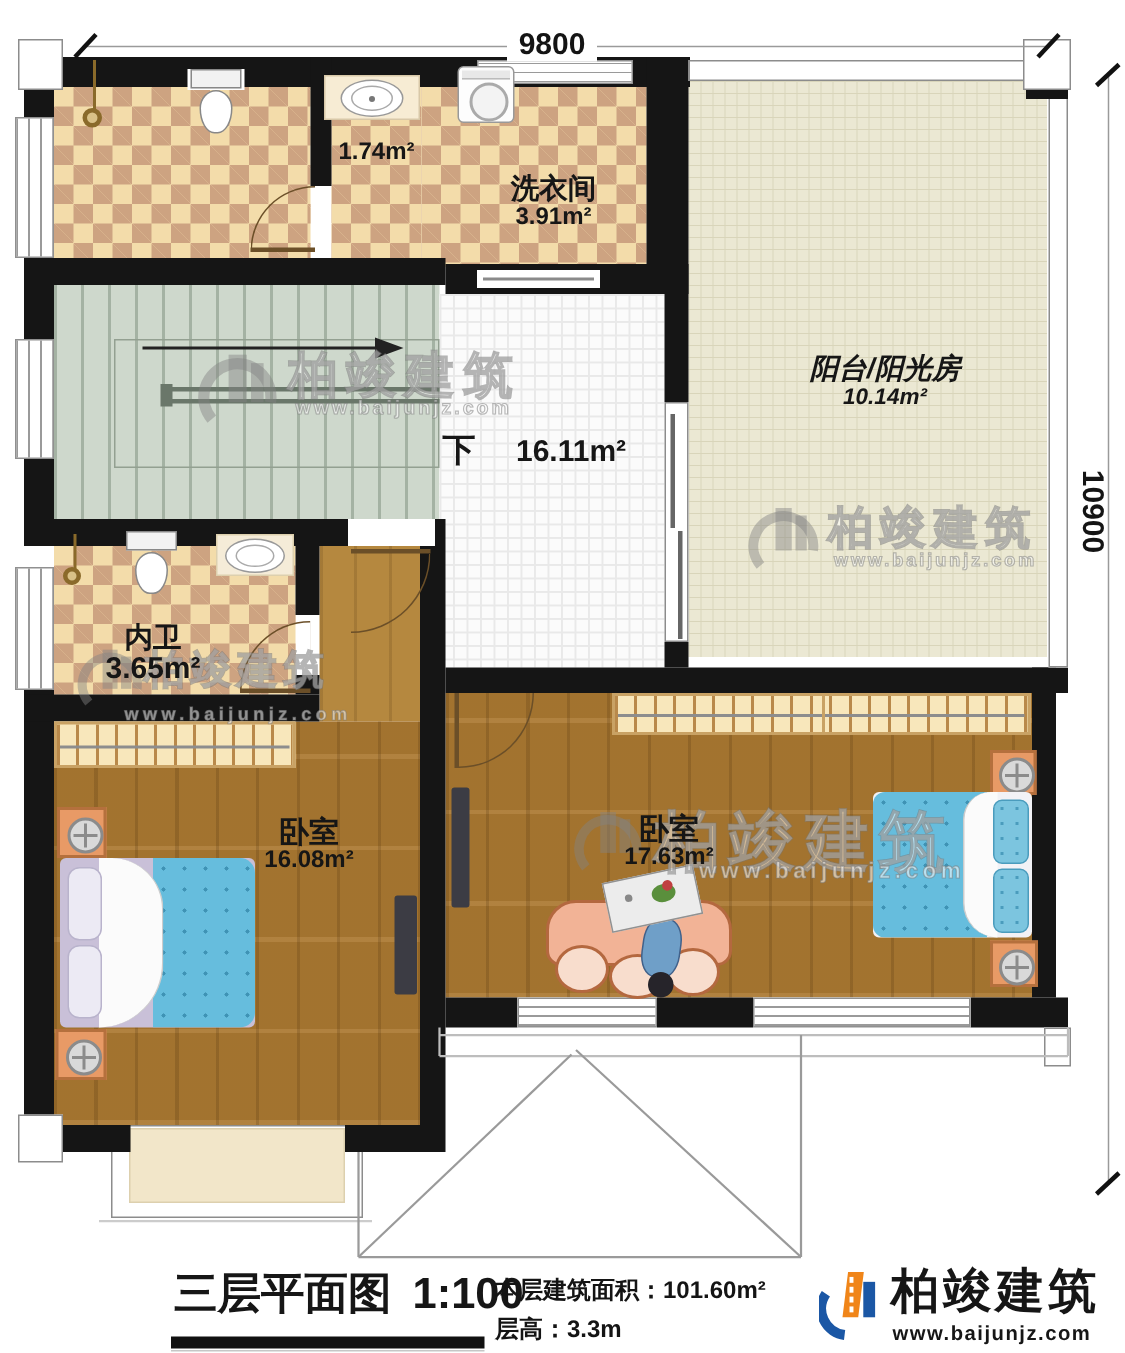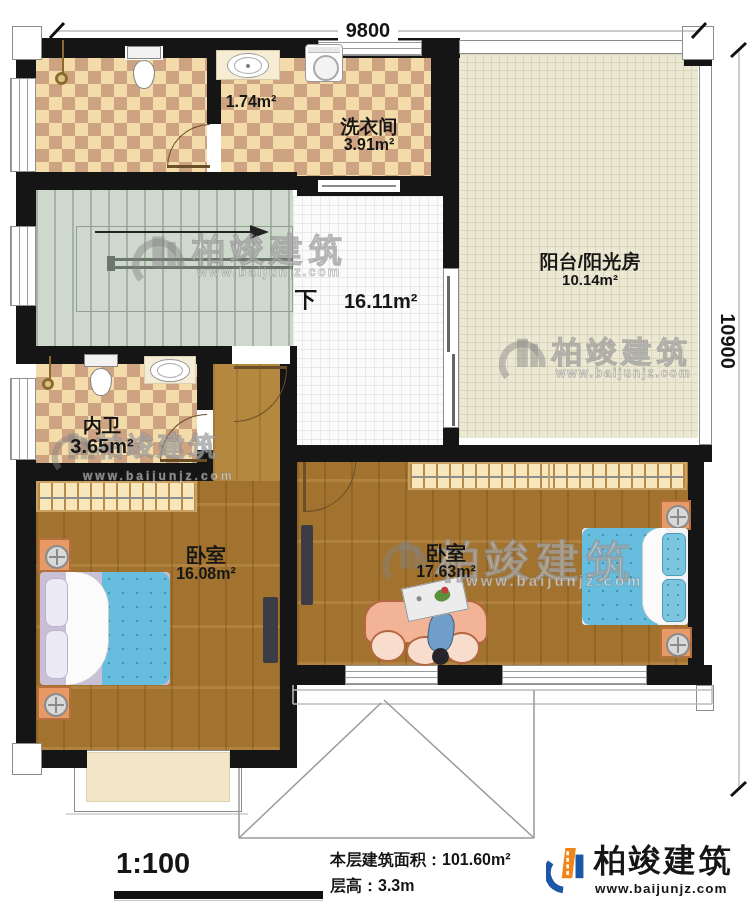--- a/index.html
+++ b/index.html
@@ -272,21 +272,21 @@
   <div class="wm" style="left:436px;top:532px;font-size:44px;letter-spacing:6px;">柏竣建筑</div>
   <div class="wm-site a" style="left:466px;top:572px;font-size:15px;letter-spacing:3px;">www.baijunjz.com</div>
 
   <div class="a lbl" style="left:218px;top:94px;width:66px;font-size:16px;">
     <div>1.74m²</div>
   </div>
   <div class="a lbl" style="left:322px;top:117px;width:94px;font-size:19px;">
     <div>洗衣间</div>
     <div style="font-size:16px;">3.91m²</div>
   </div>
-  <div class="a lbl" style="left:520px;top:252px;width:140px;font-size:19px;">
+  <div class="a lbl" style="left:520px;top:237px;width:140px;font-size:19px;font-style:italic;">
     <div>阳台/阳光房</div>
     <div style="font-size:15px;">10.14m²</div>
   </div>
   <div class="a lbl" style="left:292px;top:288px;width:28px;font-size:22px;">下</div>
   <div class="a lbl" style="left:344px;top:291px;width:70px;font-size:20px;">
     <div>16.11m²</div>
   </div>
   <div class="a lbl" style="left:64px;top:416px;width:76px;font-size:19px;">
     <div>内卫</div>
     <div style="font-size:20px;">3.65m²</div>
@@ -297,20 +297,21 @@
   </div>
   <div class="a lbl" style="left:404px;top:543px;width:84px;font-size:20px;">
     <div>卧室</div>
     <div style="font-size:16px;">17.63m²</div>
   </div>
 
   <div class="a dim" style="left:338px;top:19px;width:60px;height:22px;">9800</div>
   <div class="a dim" style="left:688px;top:330px;width:80px;height:22px;transform:rotate(90deg);background:transparent;">10900</div>
 
   <div class="a" style="left:116px;top:848px;display:flex;gap:14px;align-items:baseline;">
+    <span class="lbl" style="font-size:29px;">三层平面图</span>
     <span class="lbl" style="font-size:29px;">1:100</span>
   </div>
   <div class="a" style="left:114px;top:891px;width:209px;height:8px;background:#111;"></div>
   <div class="a" style="left:114px;top:900px;width:209px;height:1px;background:#c6c6c6;"></div>
   <div class="a" style="left:330px;top:850px;font-size:16px;font-weight:bold;">
     <span>本层建筑面积：</span><span>101.60m²</span>
   </div>
   <div class="a" style="left:330px;top:876px;font-size:16px;font-weight:bold;">
     <span>层高：</span><span>3.3m</span>
   </div>

